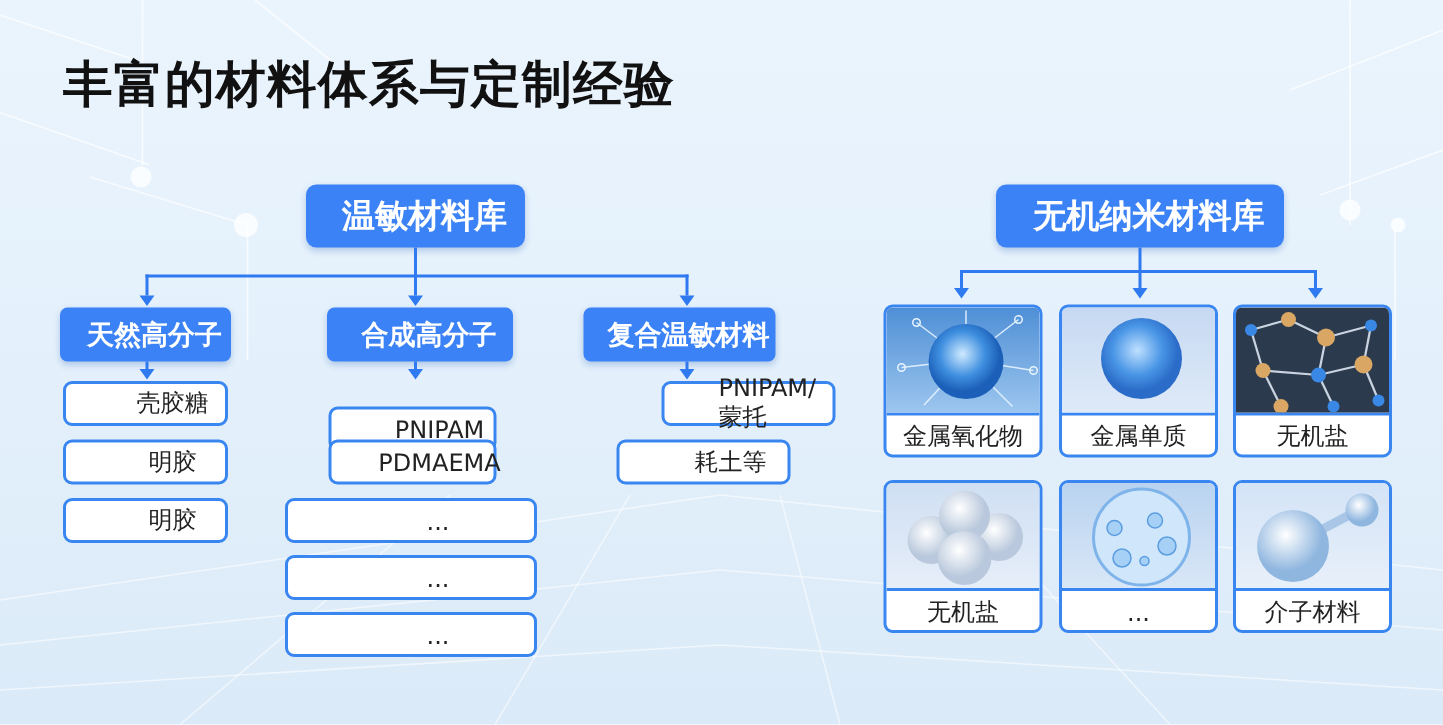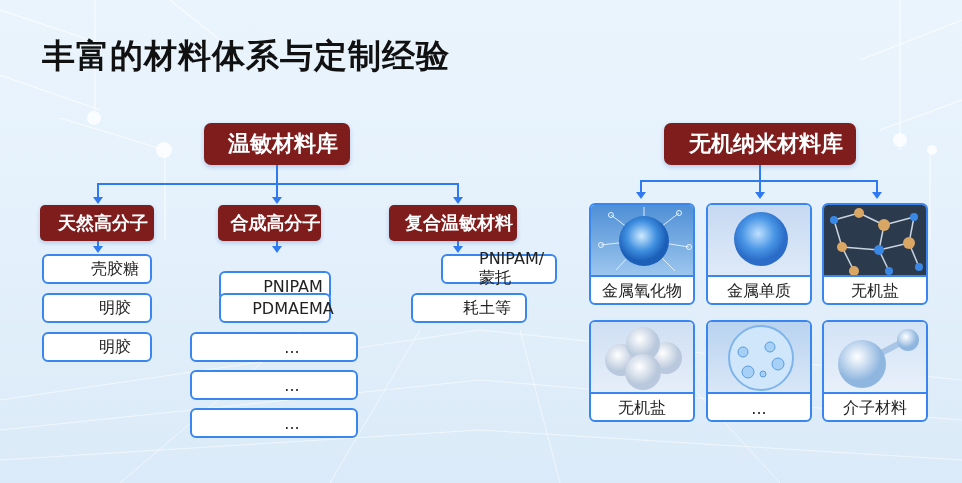--- a/index.html
+++ b/index.html
@@ -9,21 +9,21 @@
     background: linear-gradient(180deg, #eaf4fd 0%, #e3f0fb 55%, #dbeaf8 100%);
     position: relative;
   }
   .bg-deco { position: absolute; inset: 0; pointer-events: none; }
   .title {
     position: absolute; left: 42px; top: 34px;
     font-size: 33px; font-weight: bold; color: #111;
     letter-spacing: 1px;
   }
   .hdr {
-    position: absolute; background: #7f1d1d; color: #fff;
+    position: absolute; background: #3b82f6; color: #fff;
     border-radius: 7px; font-weight: bold; text-align: center;
     box-shadow: 0 2px 4px rgba(20,80,180,0.25);
     display: flex; align-items: center; justify-content: center; padding-left: 12px;
   }
   .hdr.main { font-size: 22px; height: 42px; }
   .hdr.sub { font-size: 18px; height: 36px; border-radius: 5px; }
   .item {
     position: absolute; background: #fff; border: 2px solid #3a86f0;
     border-radius: 6px; color: #222; font-size: 16px;
     display: flex; align-items: center; justify-content: center; height: 30px; padding-left: 36px;
@@ -86,21 +86,21 @@
 <div class="line" style="left:276px;top:165px;width:2px;height:20px;"></div>
 <div class="line" style="left:97px;top:183px;width:362px;height:2px;"></div>
 <div class="line" style="left:97px;top:183px;width:2px;height:14px;"></div>
 <div class="line" style="left:276px;top:183px;width:2px;height:14px;"></div>
 <div class="line" style="left:457px;top:183px;width:2px;height:14px;"></div>
 <div class="arrow" style="left:93px;top:197px;"></div>
 <div class="arrow" style="left:272px;top:197px;"></div>
 <div class="arrow" style="left:453px;top:197px;"></div>
 
 <div class="hdr sub" style="left:40px;top:205px;width:114px;">天然高分子</div>
-<div class="hdr sub" style="left:218px;top:205px;width:103px;">合成高分子</div>
+<div class="hdr sub" style="left:218px;top:205px;width:124px;">合成高分子</div>
 <div class="hdr sub" style="left:389px;top:205px;width:128px;">复合温敏材料</div>
 
 <div class="line" style="left:97px;top:241px;width:2px;height:6px;"></div>
 <div class="line" style="left:276px;top:241px;width:2px;height:6px;"></div>
 <div class="line" style="left:457px;top:241px;width:2px;height:6px;"></div>
 <div class="arrow" style="left:93px;top:246px;"></div>
 <div class="arrow" style="left:272px;top:246px;"></div>
 <div class="arrow" style="left:453px;top:246px;"></div>
 
 <div class="item" style="left:42px;top:254px;width:110px;">壳胶糖</div>

